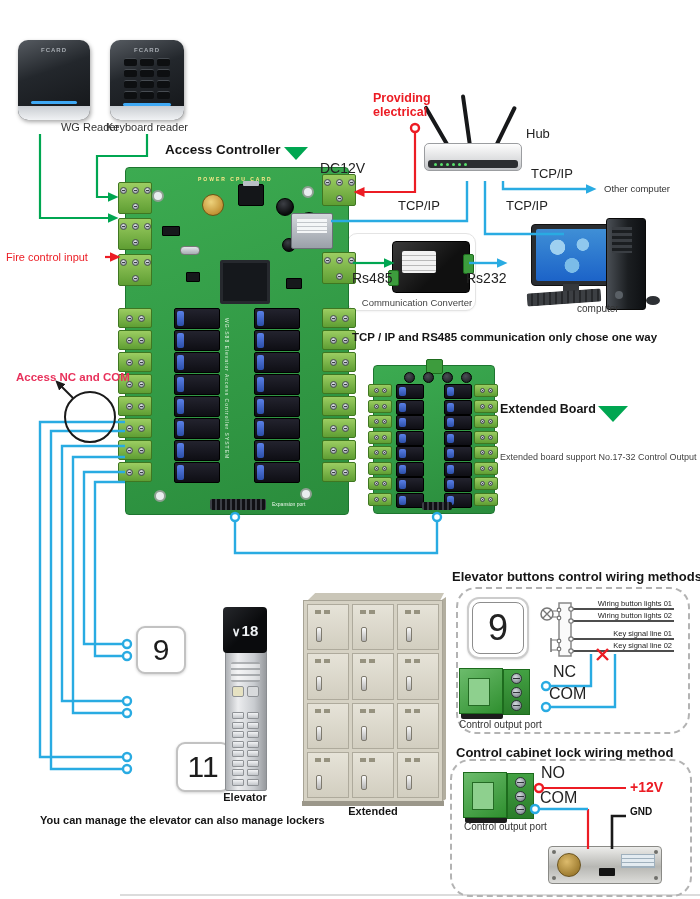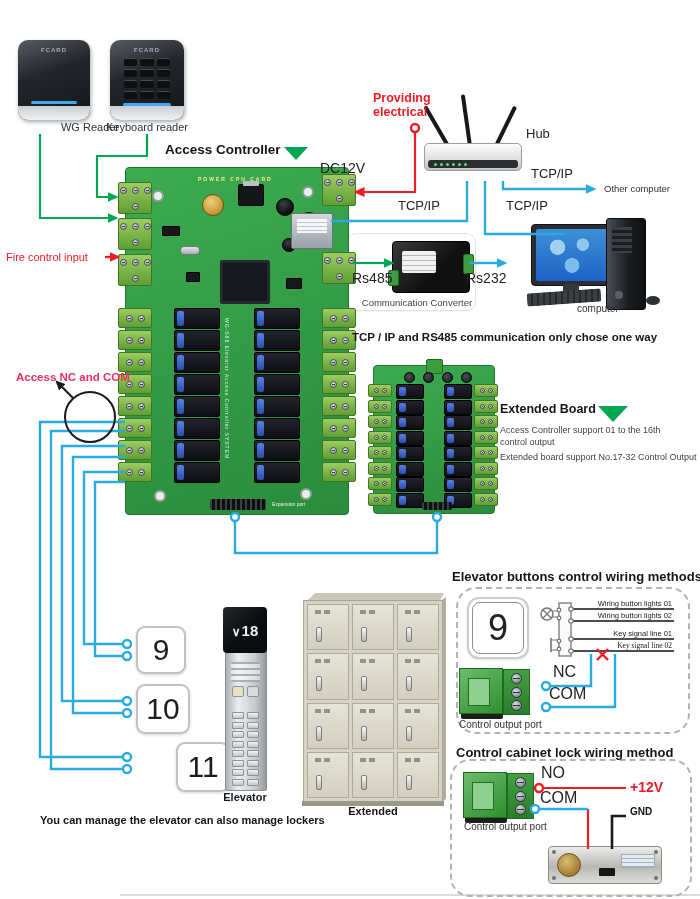--- a/index.html
+++ b/index.html
@@ -455,27 +455,25 @@
         </div>
         <div class="term" style="top: 126.5px; height: 13px; width: 24px; gap: 1px 3px;">
           <div class="screw" style="width: 5px; height: 5px;"></div>
           <div class="screw" style="width: 5px; height: 5px;"></div>
         </div>
       </div>
     <div class="exp-header" style="left:48px;top:136px;width:30px;height:8px;"></div>
   </div>
   <div class="lbl bold" style="left:500px;top:402px;font-size:12.5px;">Extended Board</div>
   <div class="tri" style="left:598px;top:406px;border-left:15px solid transparent;border-right:15px solid transparent;border-top:16px solid #00a651;"></div>
-  <div class="lbl wrap" style="left:500px;top:424px;width:185px;font-size:9px;color:#444;line-height:1.35;">Access Controller support 01 to the 16th control output</div>
   <div class="lbl wrap" style="left:500px;top:452px;width:200px;font-size:9px;color:#444;">Extended board support No.17-32 Control Output</div>
 
   <div class="lbl bold pink" style="left:16px;top:371px;font-size:11.5px;">Access NC and COM</div>
 
   <div class="fbtn" style="left:136px;top:626px;width:46px;height:44px;">9</div>
-  <div class="fbtn" style="left:136px;top:684px;width:50px;height:46px;">10</div>
   <div class="fbtn" style="left:136px;top:742px;width:50px;height:46px;margin-left:40px;">11</div>
 
   <div class="evpanel" id="evpanel">
     <div class="evreader"></div>
     <div class="evbig" style="left:6px;top:74px;background:#e6e2c2;"></div>
     <div class="evbig" style="left:21px;top:74px;background:#d8dadc;"></div>
   <div class="evbtn" style="left: 6px; top: 100px;"></div>
       <div class="evbtn" style="left: 21px; top: 100px;"></div>
       <div class="evbtn" style="left: 6px; top: 109.5px;"></div>
       <div class="evbtn" style="left: 21px; top: 109.5px;"></div>
@@ -519,21 +517,21 @@
   </div>
   <div class="lbl bold" style="left:303px;top:805px;width:140px;text-align:center;font-size:11px;">Extended</div>
   <div class="lbl bold" style="left:40px;top:814px;font-size:11px;">You can manage the elevator can also manage lockers</div>
 
   <div class="lbl bold" style="left:452px;top:569px;font-size:13px;">Elevator buttons control wiring methods</div>
   <div class="dashbox" style="left:456px;top:587px;width:230px;height:143px;"></div>
   <div class="bigbtn" style="left:467px;top:597px;width:58px;height:58px;">9</div>
   <div class="lbl" style="left:562px;top:599px;width:110px;text-align:right;font-size:7.5px;color:#222;">Wiring button lights 01</div>
   <div class="lbl" style="left:562px;top:611px;width:110px;text-align:right;font-size:7.5px;color:#222;">Wiring button lights 02</div>
   <div class="lbl" style="left:562px;top:629px;width:110px;text-align:right;font-size:7.5px;color:#222;">Key signal line 01</div>
-  <div class="lbl" style="left:562px;top:641px;width:110px;text-align:right;font-size:7.5px;color:#222;font-family:Liberation Serif, serif;">Key signal line 02</div>
+  <div class="lbl" style="left:562px;top:641px;width:110px;text-align:right;font-size:7.5px;color:#222;">Key signal line 02</div>
   <div class="lbl" style="left:553px;top:663px;font-size:16px;color:#222;">NC</div>
   <div class="lbl" style="left:549px;top:685px;font-size:16px;color:#222;">COM</div>
   <div class="cport" style="left:459px;top:668px;width:72px;height:48px;">
     <div class="dark"></div>
     <div class="pcbp"></div>
     <div class="screws3">
       <div class="screw2"></div>
       <div class="screw2"></div>
       <div class="screw2"></div>
     </div>

